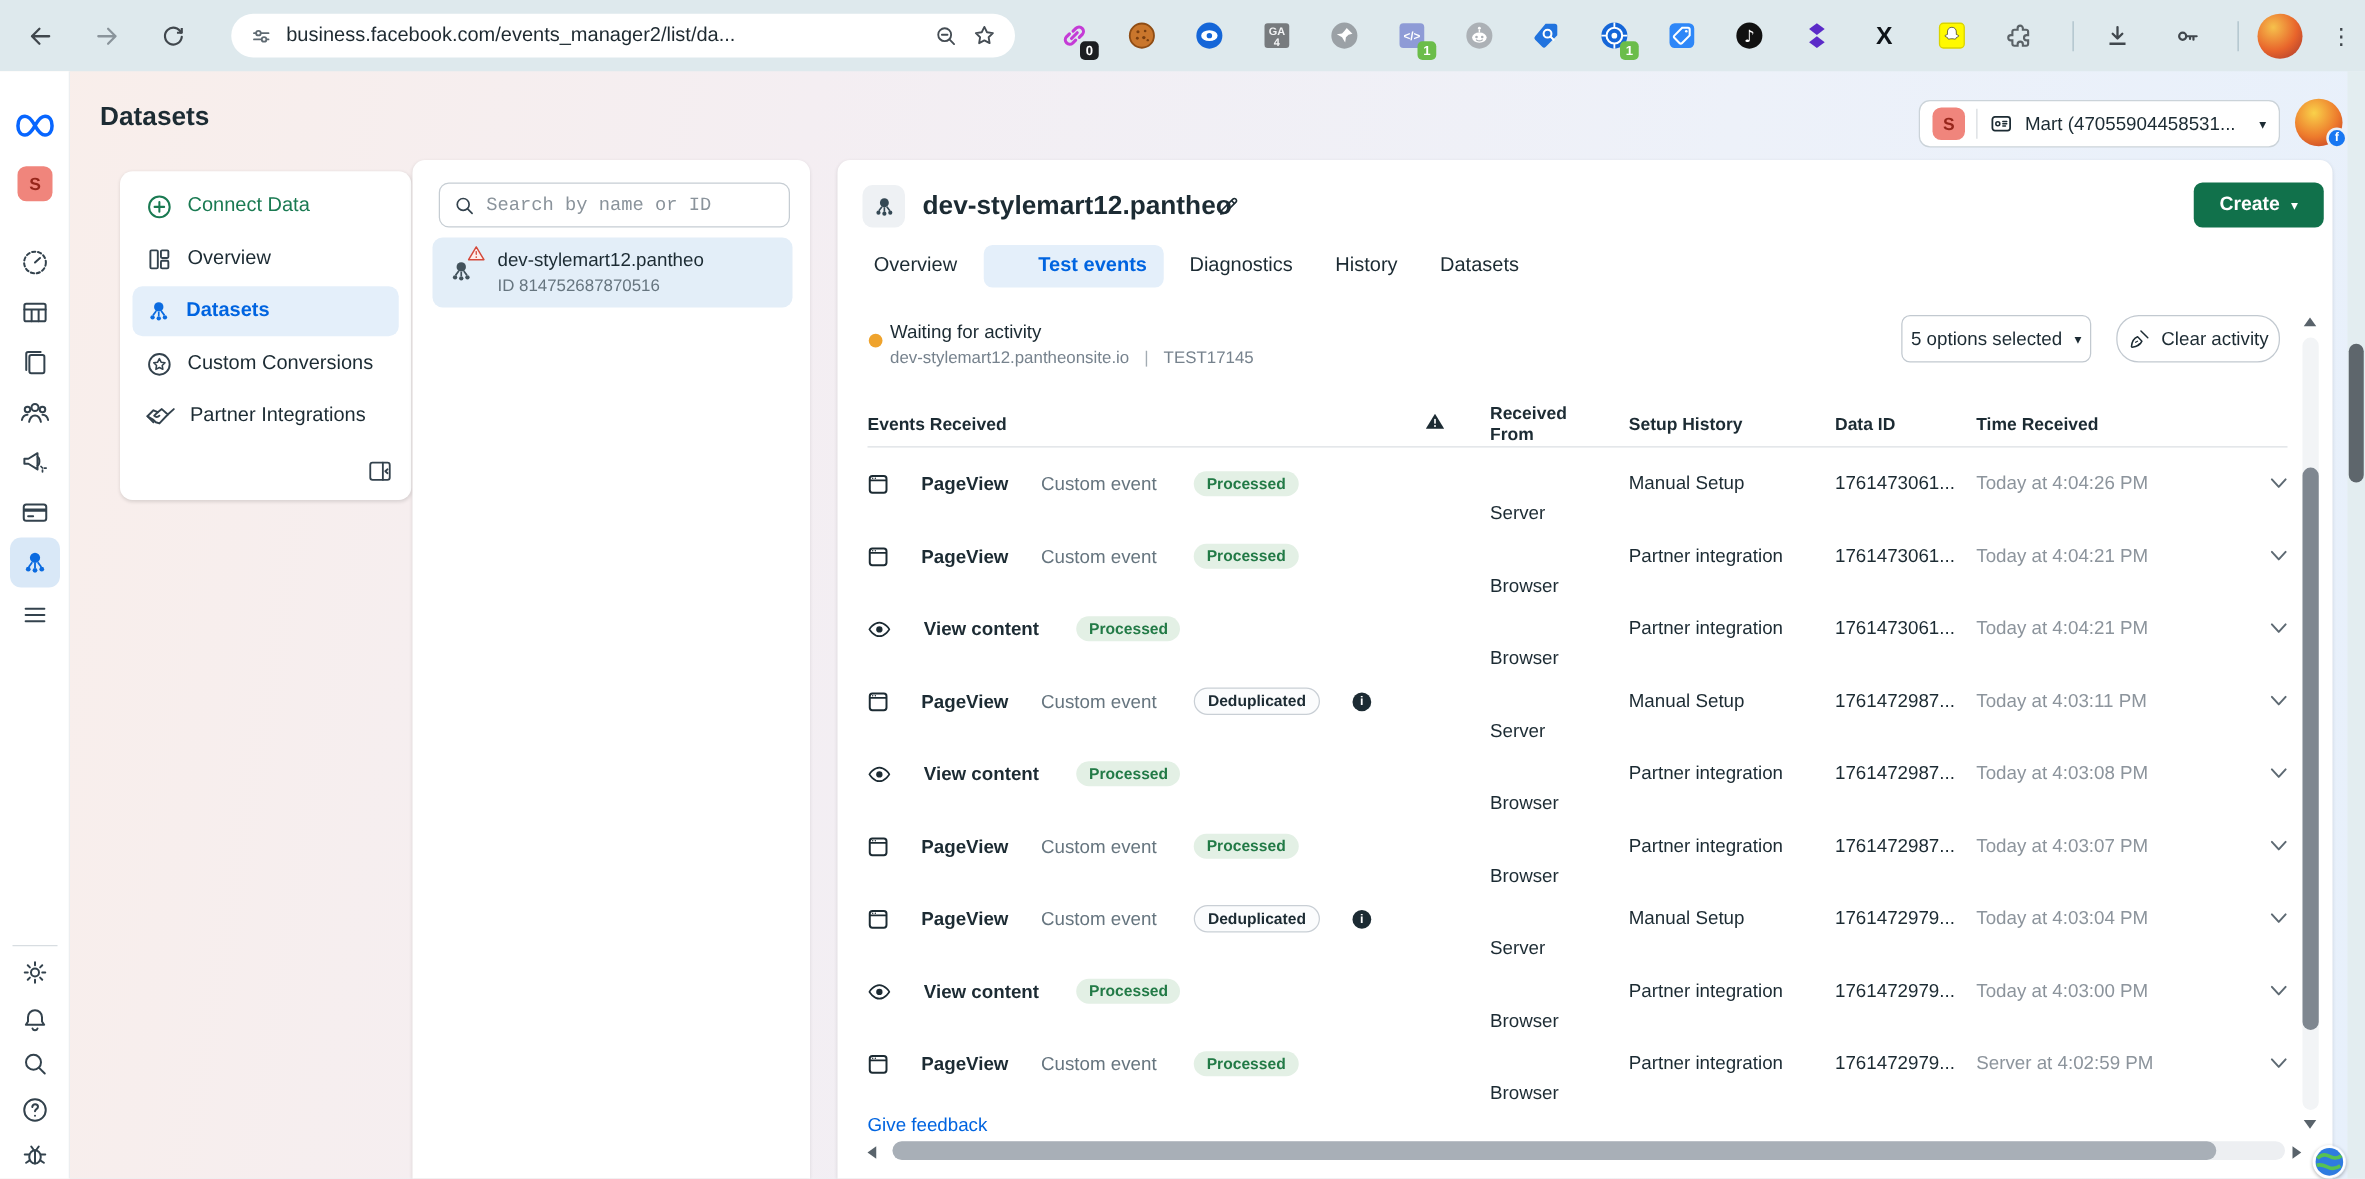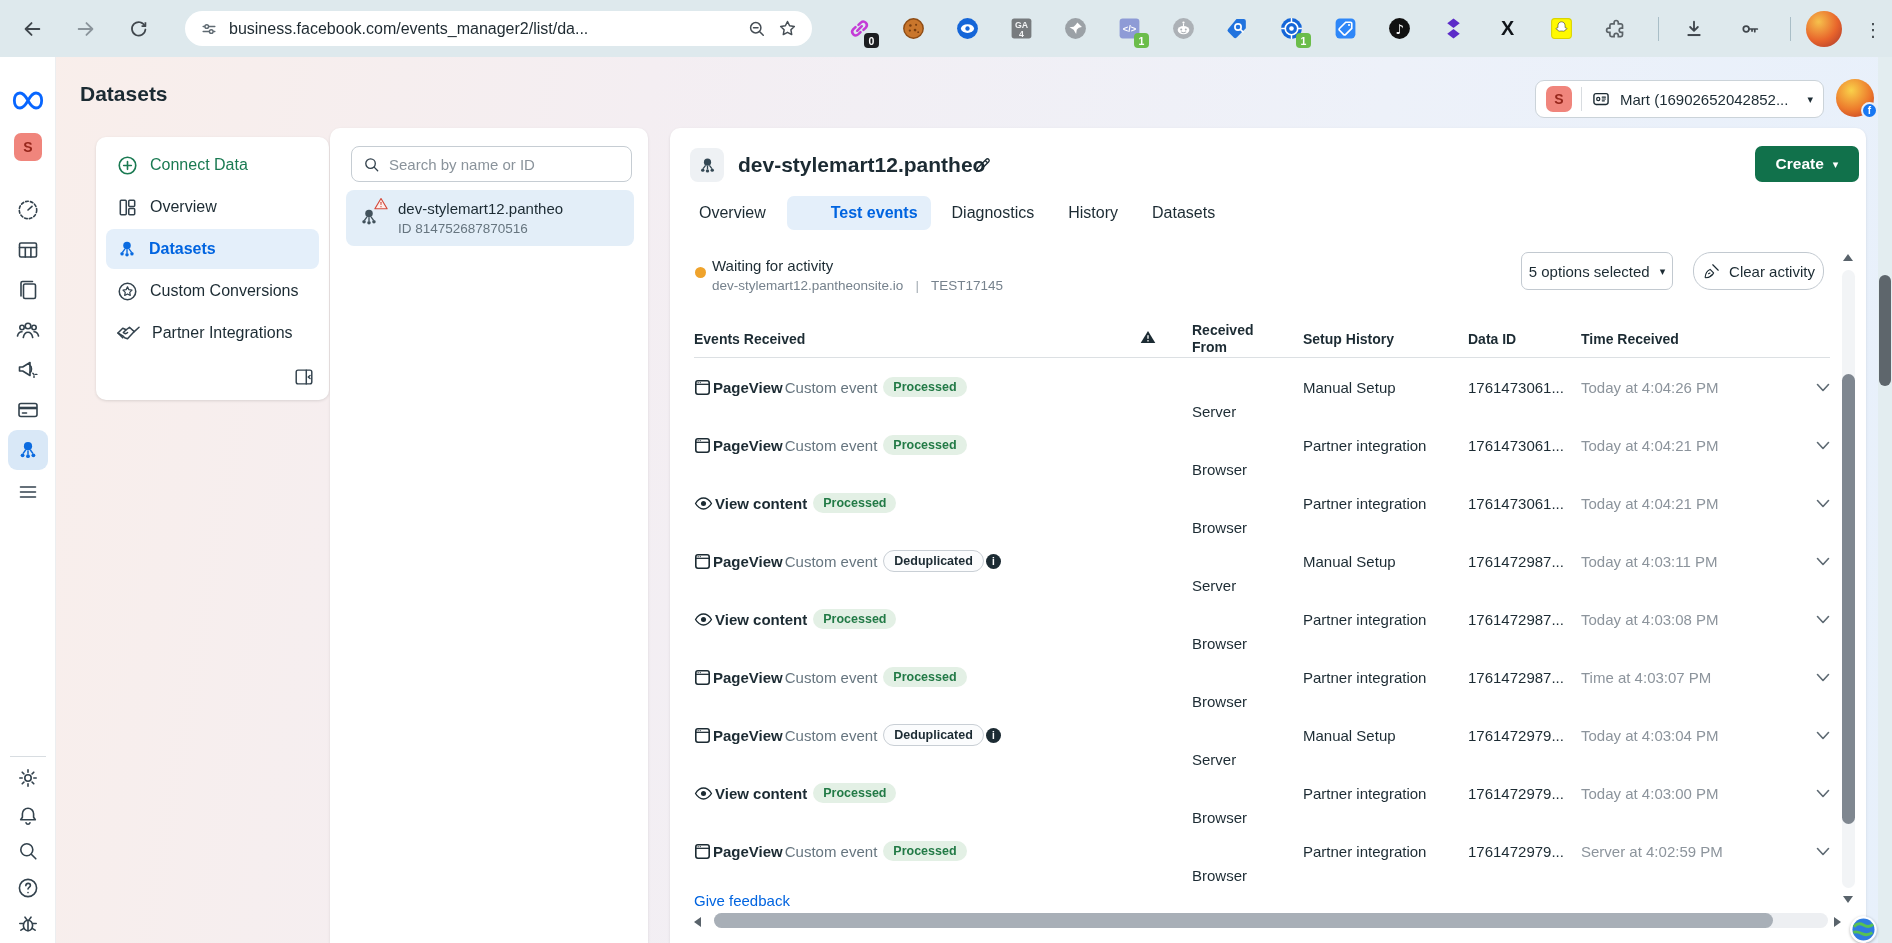--- a/index.html
+++ b/index.html
@@ -39,21 +39,21 @@
 
   
   #nav-card { position:absolute; left:96px; top:80px; width:233px; height:263px; background:#fff; border-radius:10px; box-shadow:0 1px 3px rgba(0,0,0,.12); }
   .nav-item { position:absolute; left:10px; right:10px; height:40px; display:flex; align-items:center; gap:11px; padding:0 10px; border-radius:8px; font-size:16px; cursor:pointer; }
   .nav-item.green { color:#1A7A52; font-weight:500; }
   .nav-item.selected { background:#E4EFFA; color:#0064E0; font-weight:bold; }
   #nav-collapse { position:absolute; right:12px; bottom:10px; width:26px; height:26px; display:flex; align-items:center; justify-content:center; cursor:pointer; }
 
   
   #list-panel { position:absolute; left:330px; top:71px; width:318px; height:815px; background:#fff; border-radius:10px 10px 0 0; box-shadow:0 1px 3px rgba(0,0,0,.10); }
-  #search-box { position:absolute; left:21px; top:18px; width:281px; height:36px; border:1px solid #C6CDD3; border-radius:8px; display:flex; align-items:center; gap:8px; padding:0 10px; }
+  #search-box { position:absolute; left:21px; top:18px; width:281px; height:36px; border:1px solid #C6CDD3; border-radius:8px; display:flex; align-items:center; gap:8px; padding:0 10px;font-family:Liberation Mono, monospace; }
   #search-box input { border:none; outline:none; flex:1; font-size:15px; font-family:inherit; color:#1C2B33; background:transparent; }
   #search-box input::placeholder { color:#8A939B; }
   #list-item { position:absolute; left:16px; top:62px; width:288px; height:56px; background:#E3EEF8; border-radius:8px; cursor:pointer; }
   #li-icon { position:absolute; left:12px; top:16px; }
   #li-warn { position:absolute; left:28px; top:6px; }
   #li-name { position:absolute; left:52px; top:10px; font-size:15px; }
   #li-id { position:absolute; left:52px; top:31px; font-size:13.5px; color:#66757F; }
 
   
   #main-card { position:absolute; left:670px; top:71px; width:1196px; height:815px; background:#fff; border-radius:10px 10px 0 0; box-shadow:0 1px 3px rgba(0,0,0,.10); overflow:hidden; }
@@ -80,21 +80,21 @@
   .h-events { left:0; top:9px; }
   .h-warn { left:446px; top:8px; }
   .h-from { left:498px; top:0; width:80px; line-height:17px; }
   .h-setup { left:609px; top:9px; }
   .h-id { left:774px; top:9px; }
   .h-time { left:887px; top:9px; }
 
   #rows { position:absolute; left:0; top:230px; width:1196px; height:525px; }
   .trow { position:absolute; left:0; width:1196px; height:58px; cursor:pointer; }
   .cell { position:absolute; top:50%; transform:translateY(-50%); font-size:15px; white-space:nowrap; }
-  .c-event { left:24px; display:flex; align-items:center; gap:2px;text-align:center; }
+  .c-event { left:24px; display:flex; align-items:center; gap:26px;text-align:center; }
   .ev-name { font-weight:bold; }
   .ev-type { color:#66757F; }
   .badge { font-size:12.5px; font-weight:bold; padding:3px 10px; border-radius:999px; margin-left:4px; }
   .badge.processed { background:#E3F0E5; color:#227A46; }
   .badge.deduplicated { background:#FBFCFD; color:#1C2B33; border:1px solid #C9CFD5; }
   .info-dot { width:15px; height:15px; border-radius:50%; background:#1C2B33; color:#fff; font-size:10px; font-weight:bold; display:flex; align-items:center; justify-content:center; }
   .c-from { left:522px;margin-top:24px; } .c-setup { left:633px; } .c-id { left:798px; } .c-time { left:911px; color:#8C949C; } .c-chev { left:1146px; }
 
   #feedback-link { position:absolute; left:24px; top:764px; font-size:15px; color:#0064E0; cursor:pointer; }
 
@@ -394,21 +394,21 @@
     <div id="account-pill">
       <span class="s-badge">S</span>
       <span class="pill-div"></span>
       <span style="display:flex">
         <svg width="20" height="20" viewBox="0 0 24 24">
             <rect x="3.5" y="5.5" width="17" height="13" rx="2.5" stroke="#1C2B33" stroke-width="1.7" fill="none"></rect>
             <circle cx="8.7" cy="12" r="1.9" stroke="#1C2B33" stroke-width="1.5" fill="none"></circle>
             <path d="M13.5 9.8h3.8M13.5 12h3.8M13.5 14.2h2.6" stroke="#1C2B33" stroke-width="1.4" stroke-linecap="round"></path>
           </svg>
       </span>
-      <span id="account-label">Mart (16902652042852...</span>
+      <span id="account-label">Mart (47055904458531...</span>
       <span class="caret">▾</span>
     </div>
     <div id="top-avatar">
       <span id="fb-badge">f</span>
     </div>
 
     <div id="nav-card">
       <div id="nav-collapse">
         <svg width="22" height="22" viewBox="0 0 24 24">
             <rect x="3.5" y="4.5" width="17" height="15" rx="2" stroke="#33424D" stroke-width="1.6" fill="none"></rect>
@@ -692,21 +692,21 @@
                 </svg>
               </span>
       <span class="ev-name">PageView</span>
       <span class="ev-type">Custom event</span>
       <span class="badge processed">Processed</span>
 
     </div>
     <div class="cell c-from">Browser</div>
     <div class="cell c-setup">Partner integration</div>
     <div class="cell c-id">1761472987...</div>
-    <div class="cell c-time">Time at 4:03:07 PM</div>
+    <div class="cell c-time">Today at 4:03:07 PM</div>
     <div class="cell c-chev">
       <svg width="14" height="10" viewBox="0 0 14 10">
                 <path d="M1.5 2l5.5 6 5.5-6" stroke="#5E6A73" stroke-width="1.6" fill="none" stroke-linecap="round" stroke-linejoin="round"></path>
               </svg>
     </div>
   </div>
           <div class="trow" style="top: 348px;">
     <div class="cell c-event">
       <span class="row-icon" style="display:flex">
                 <svg width="17" height="17" viewBox="0 0 16 16">

